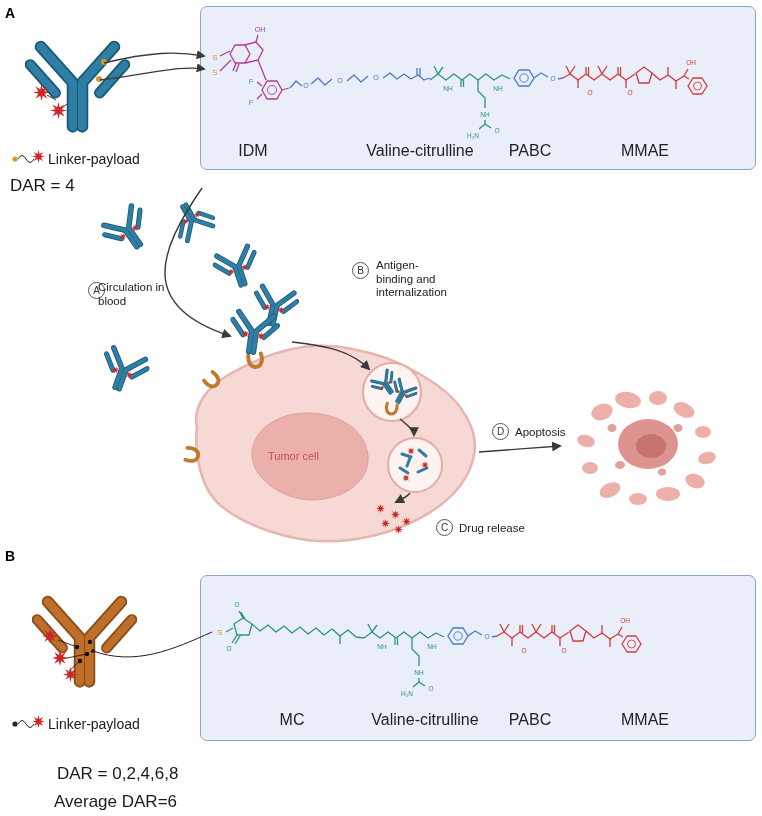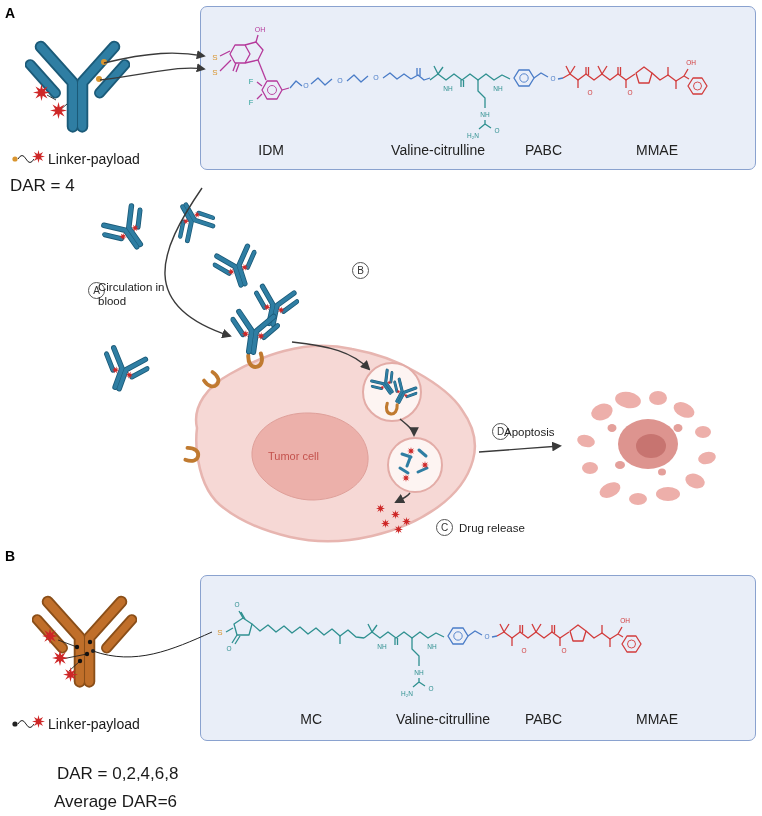--- a/index.html
+++ b/index.html
@@ -5,21 +5,21 @@
   *{box-sizing:border-box}
   html,body{margin:0;padding:0;background:#fff}
   .stage{position:relative;width:762px;height:816px;background:#fff;
          font-family:"Liberation Sans","DejaVu Sans",sans-serif;overflow:hidden}
   .structure-box{position:absolute;background:#e9eef8;border:1.5px solid #8aa2cf;border-radius:7px}
   #boxA{left:200px;top:6px;width:556px;height:164px}
   #boxB{left:200px;top:575px;width:556px;height:166px}
   svg.art{position:absolute;left:0;top:0;width:762px;height:816px}
   .lbl{position:absolute;color:#1a1a1a}
   .panel-letter{font-size:14px;font-weight:bold;color:#000}
-  .struct-lbl{font-size:14px;text-align:right;color:#222}
+  .struct-lbl{font-size:16px;text-align:center;color:#222}
   .badge{position:absolute;width:17px;height:17px;border:1.2px solid #555;border-radius:50%;
          font-size:10px;line-height:15px;text-align:center;color:#333;background:#fff}
   .steplbl{position:absolute;font-size:11.5px;line-height:13.5px;color:#222}
   .legend-lbl{font-size:14px}
   .dar{font-size:17px}
   .tumor-lbl{font-size:11px;color:#c4524d;text-align:left;width:86px}
   .at{font-family:"Liberation Sans","DejaVu Sans",sans-serif}
 </style>
 </head>
 <body>
@@ -312,23 +312,28 @@
   <div class="lbl struct-lbl" style="left:498px;top:711px;width:64px">PABC</div>
   <div class="lbl struct-lbl" style="left:612px;top:711px;width:66px">MMAE</div>
 
   <div class="badge" style="left:88px;top:282px">A</div>
   <div class="steplbl" style="left:98px;top:281px">
     <div>Circulation in</div>
     <div>blood</div>
   </div>
 
   <div class="badge" style="left:352px;top:262px">B</div>
+  <div class="steplbl" style="left:376px;top:259px">
+    <div>Antigen-</div>
+    <div>binding and</div>
+    <div>internalization</div>
+  </div>
 
   <div class="badge" style="left:492px;top:423px">D</div>
-  <div class="steplbl" style="left:504px;top:426px">
+  <div class="steplbl" style="left:515px;top:426px">
     <div>Apoptosis</div>
   </div>
 
   <div class="badge" style="left:436px;top:519px">C</div>
   <div class="steplbl" style="left:459px;top:522px">
     <div>Drug release</div>
   </div>
 
   <div class="lbl tumor-lbl" style="left:268px;top:450px">Tumor cell</div>
 

